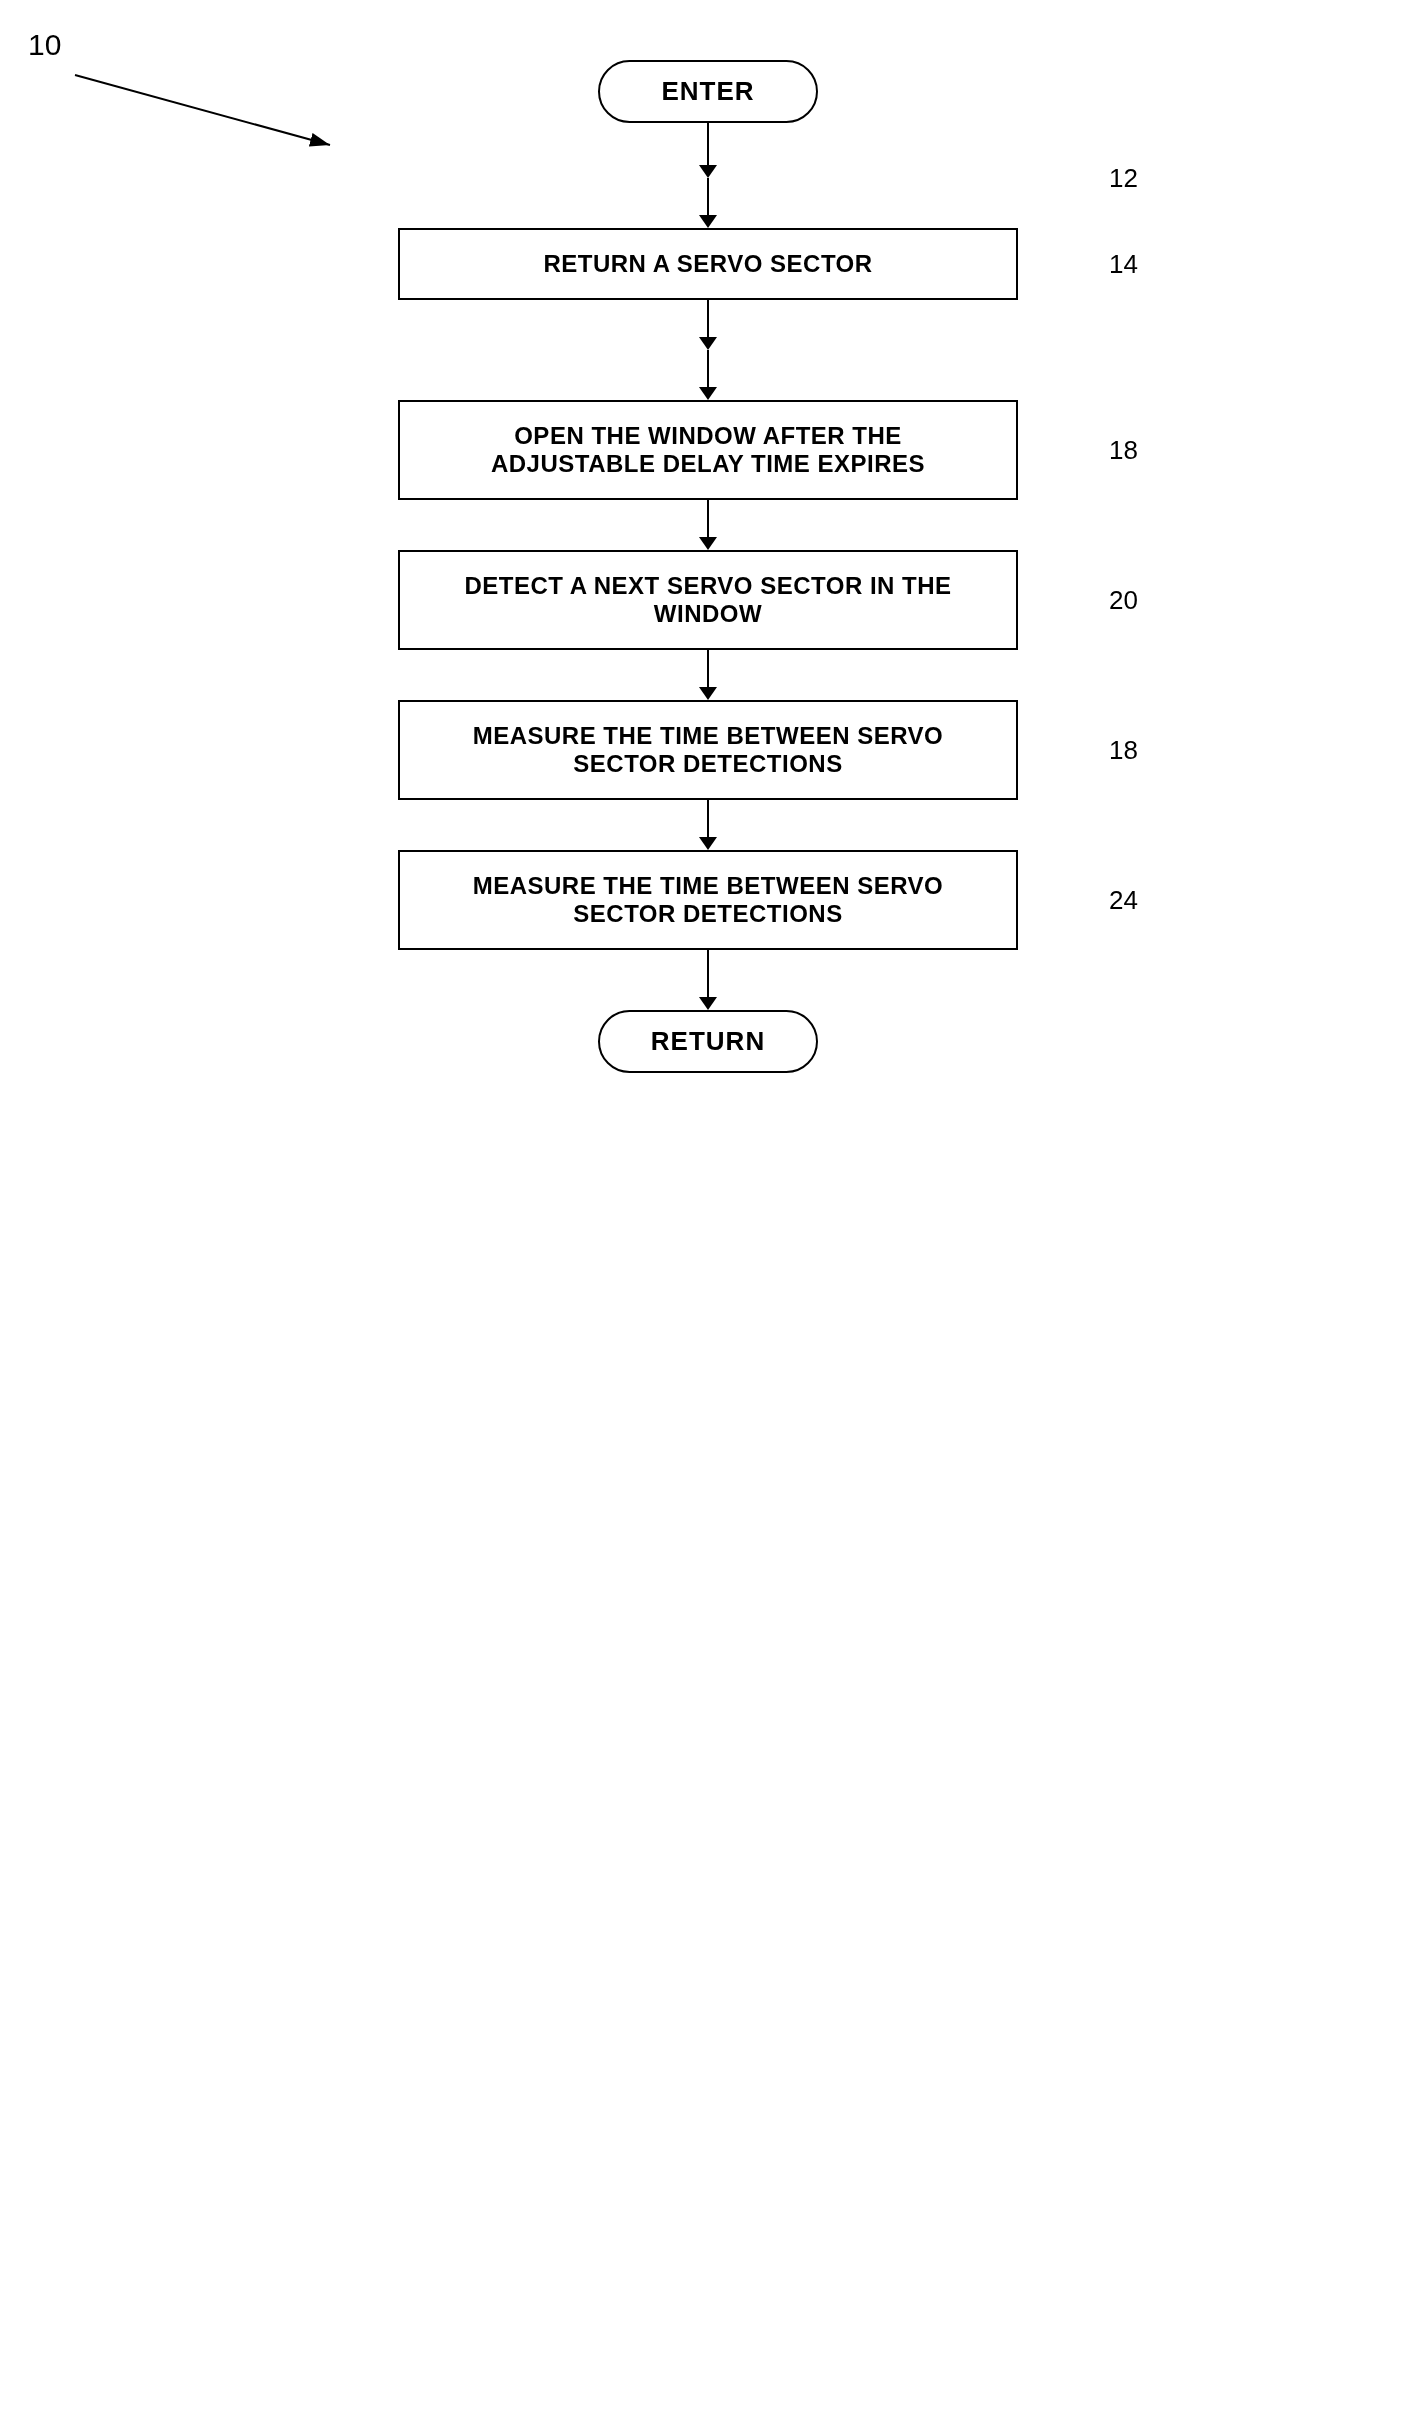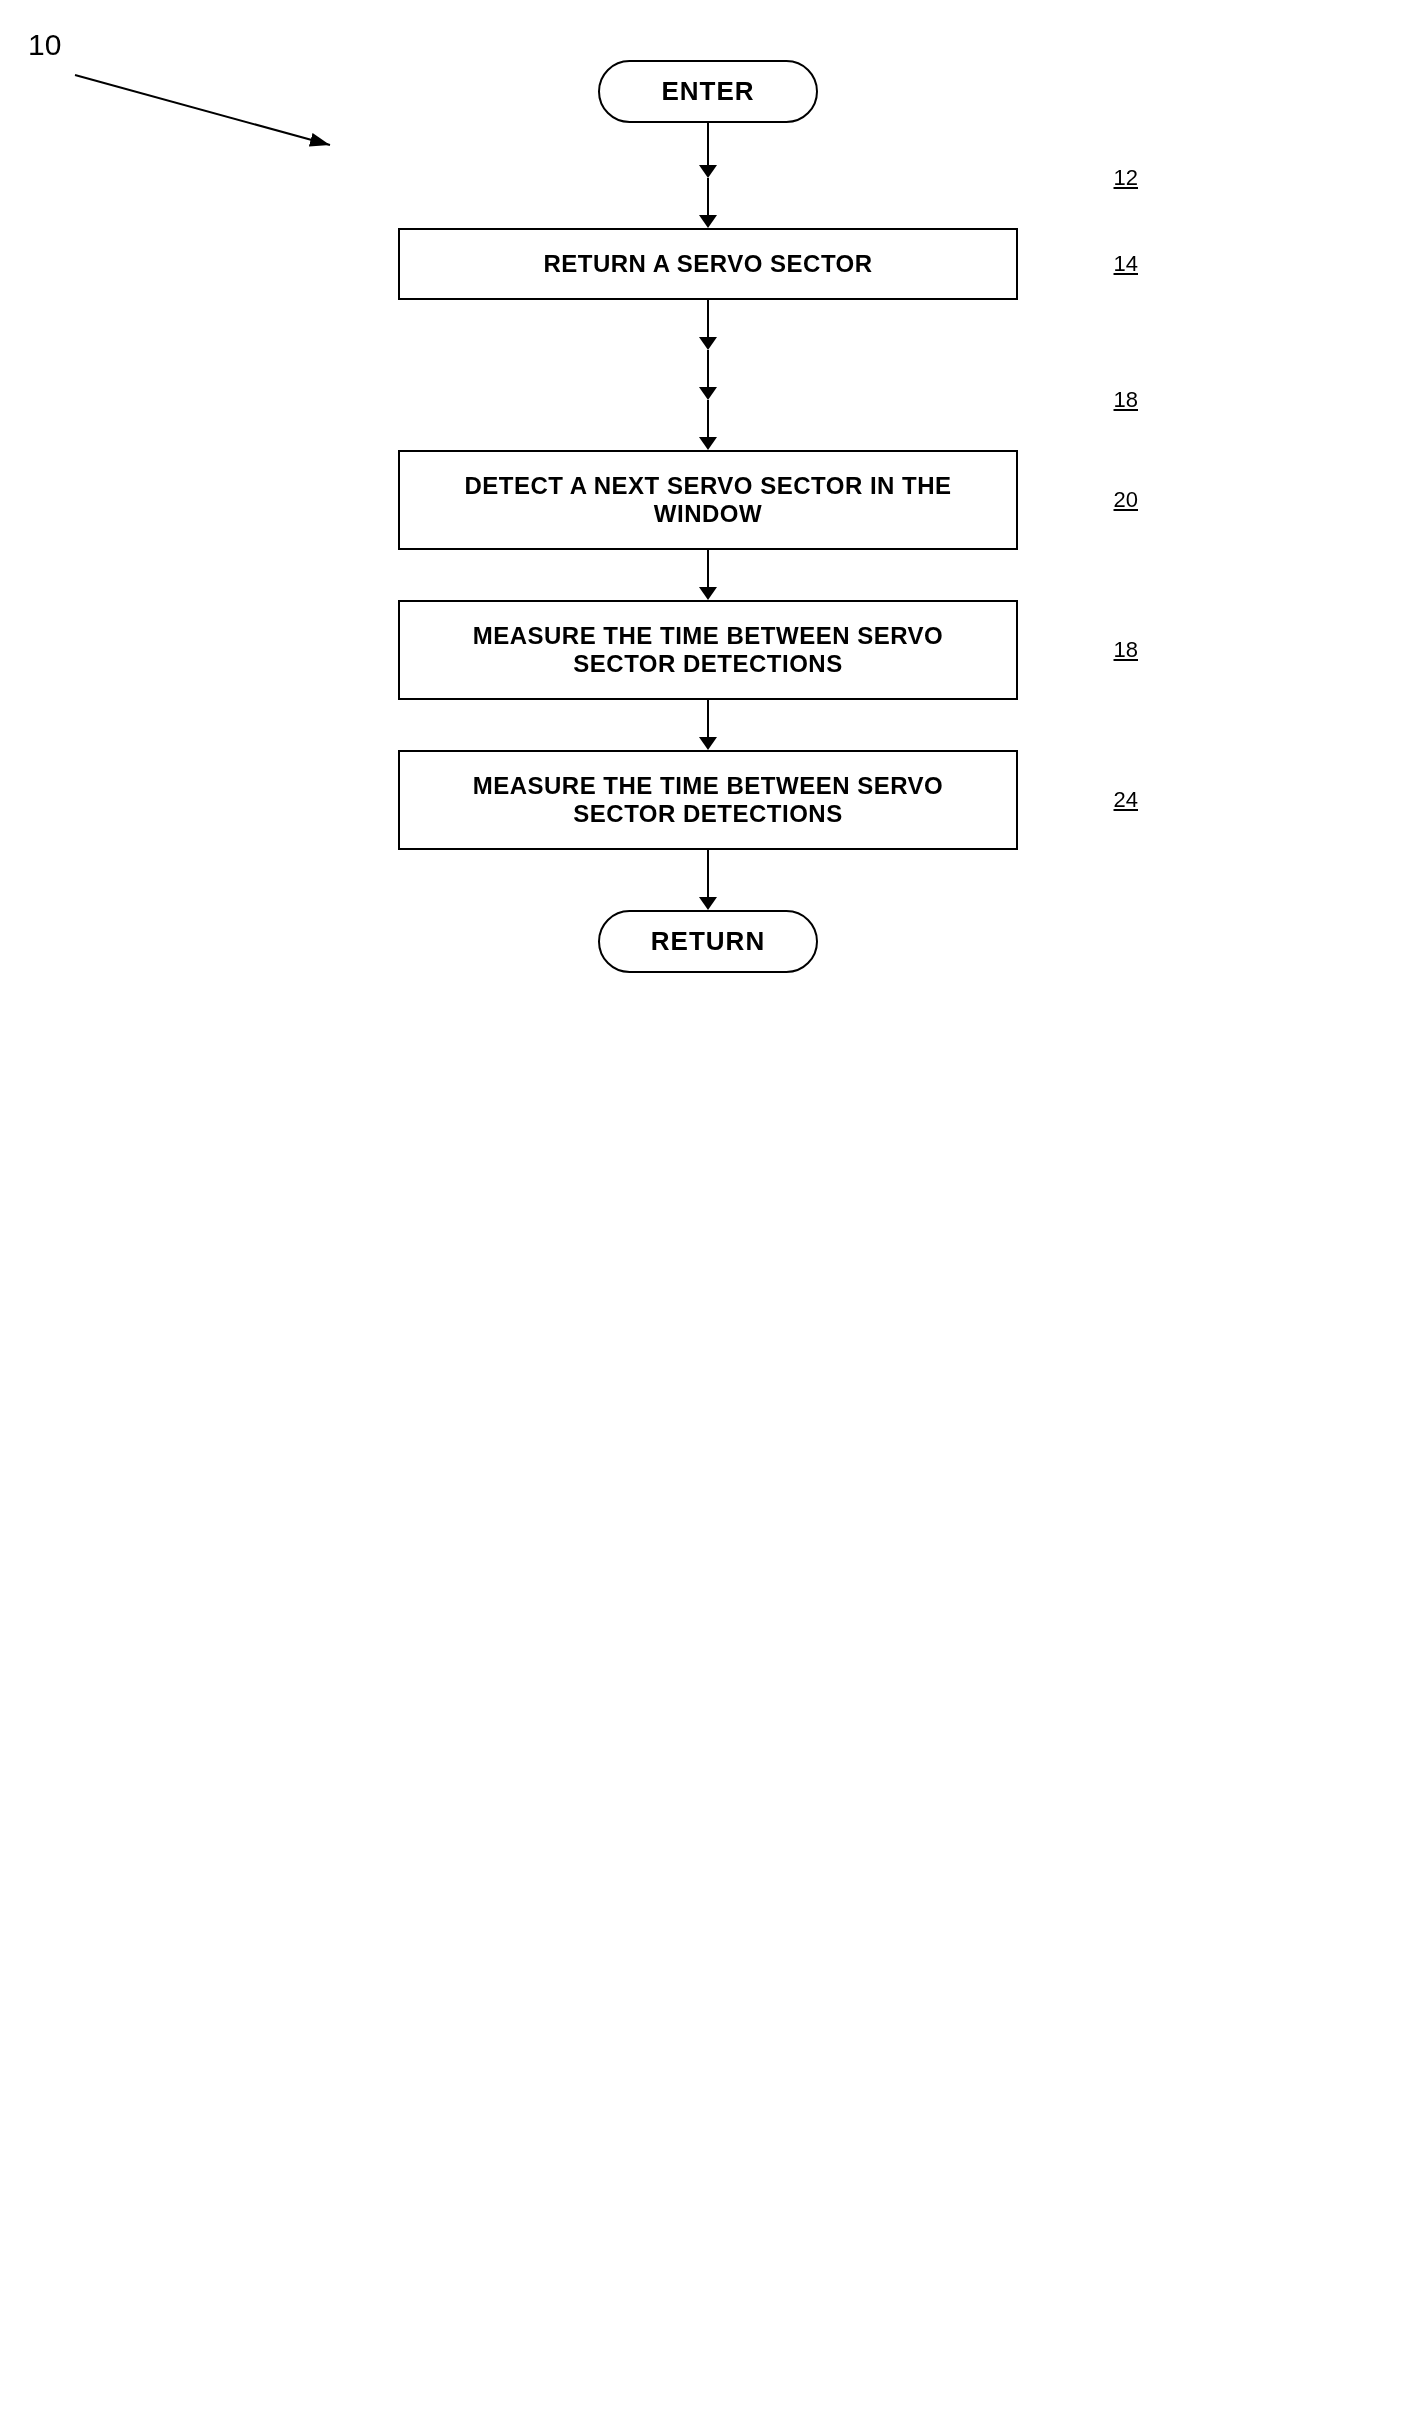--- a/index.html
+++ b/index.html
@@ -73,27 +73,26 @@
     .connector-arrow {
       width: 0;
       height: 0;
       border-left: 9px solid transparent;
       border-right: 9px solid transparent;
       border-top: 13px solid #000;
     }
 
     
     .step-label {
-      font-size: 22px;
+      font-size: 26px;
       position: absolute;
       right: -80px;
       top: 50%;
       transform: translateY(-50%);
       white-space: nowrap;
-      text-decoration: underline;
     }
 
     .box-wrapper {
       position: relative;
       display: flex;
       justify-content: center;
       width: 100%;
     }
   </style>
 </head>
@@ -142,20 +141,21 @@
       <div class="connector-arrow"></div>
     </div>
 
 
     <div class="connector" style="height:50px;">
       <div class="connector-line" style="height:37px;"></div>
       <div class="connector-arrow"></div>
     </div>
 
     <div class="box-wrapper">
+      <div class="process-box">OPEN  THE WINDOW AFTER THE ADJUSTABLE DELAY TIME EXPIRES</div>
       <span class="step-label">18</span>
     </div>
 
     <div class="connector" style="height:50px;">
       <div class="connector-line" style="height:37px;"></div>
       <div class="connector-arrow"></div>
     </div>
 
     <div class="box-wrapper">
       <div class="process-box">DETECT A NEXT SERVO SECTOR IN THE WINDOW</div>

